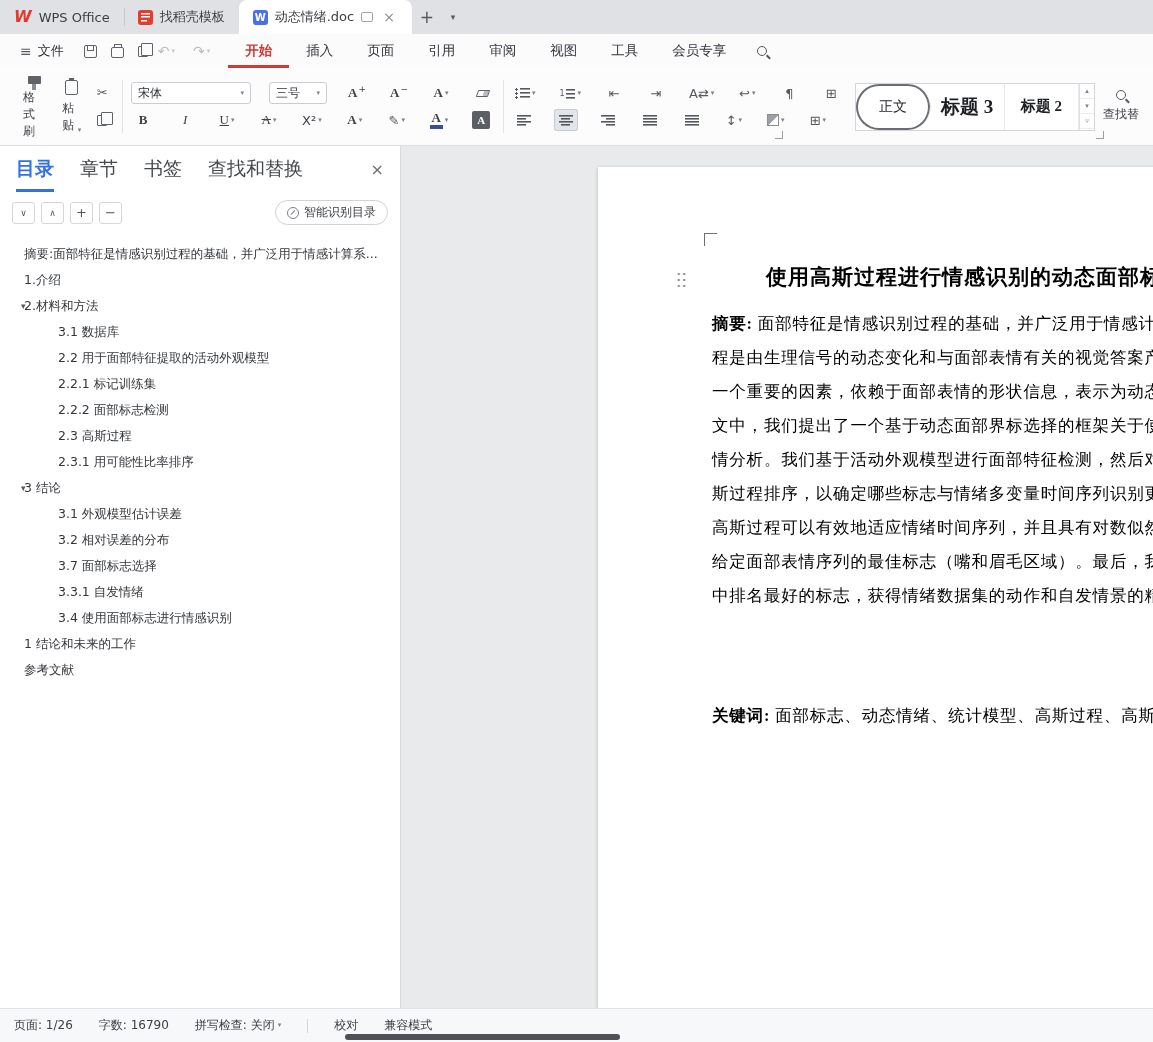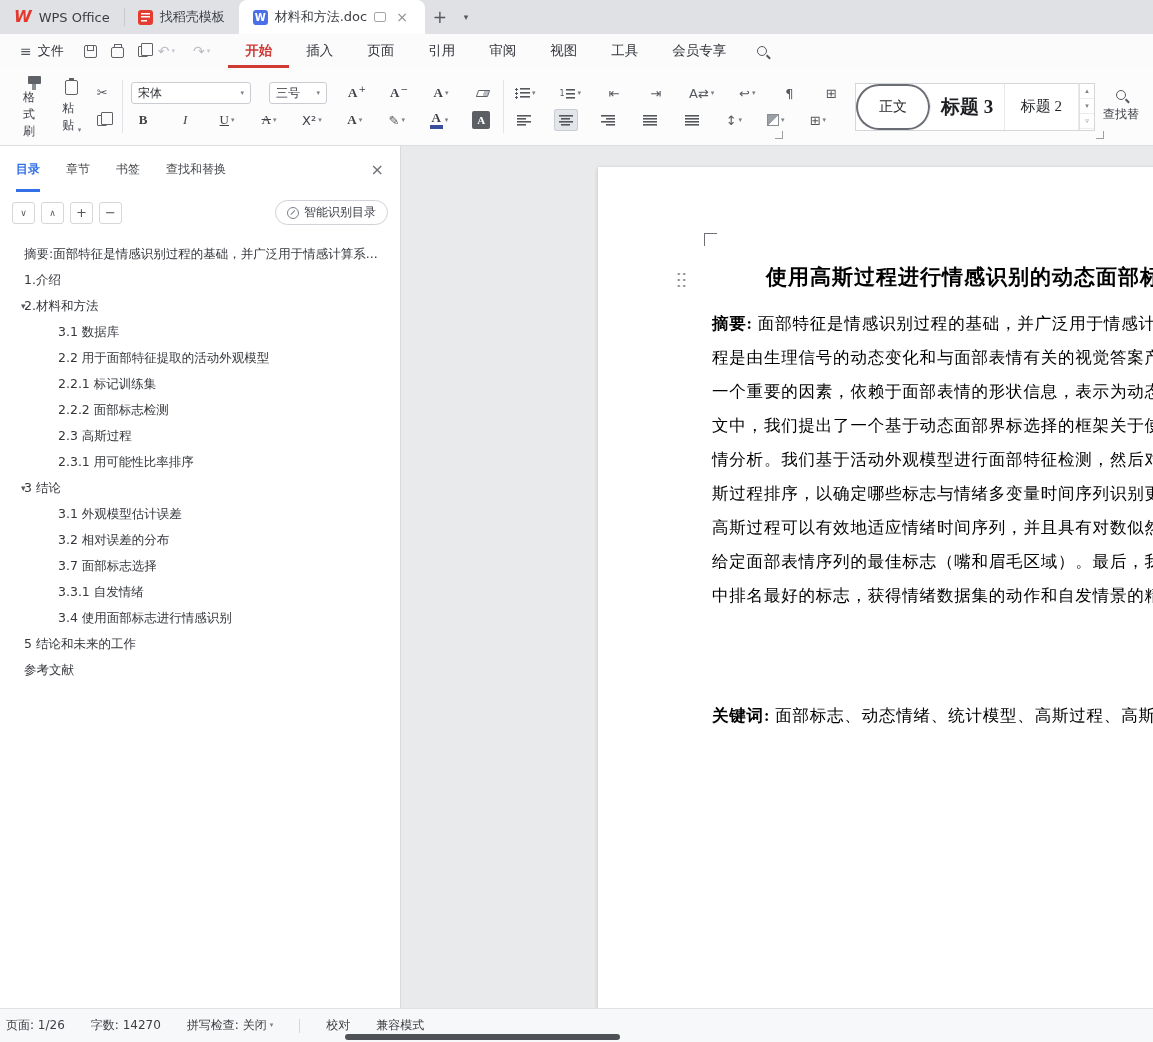--- a/index.html
+++ b/index.html
@@ -90,30 +90,30 @@
   .i-num .n { font-size:8px; color:#55585d; }
   .i-num .ln { width:9px; height:11px; background:linear-gradient(#55585d,#55585d) 0 1px/9px 1.6px no-repeat,linear-gradient(#55585d,#55585d) 0 5px/9px 1.6px no-repeat,linear-gradient(#55585d,#55585d) 0 9px/9px 1.6px no-repeat; }
   .i-shade { width:12px; height:12px; border:1px solid #8a8d92; background:linear-gradient(135deg,#9aa0a6 50%,#fff 50%); }
   .launcher { position:absolute; width:8px; height:8px; border-right:1.5px solid #9aa0a6; border-bottom:1.5px solid #9aa0a6; bottom:6px; }
 
   .style-gallery { width:296px; height:48px; border:1px solid #d4d6da; background:#fff; display:flex; align-self:center; margin-left:6px; }
   .style-cell { flex:1; display:flex; align-items:center; justify-content:center; gap:4px; border-right:1px solid #e8e9eb; font-family:"Liberation Serif","DejaVu Serif",serif; color:#1d1f23; }
   .style-cell.sel { box-shadow:inset 0 0 0 2px #6a6e74;border-radius:23px; }
   .st-body { font-size:14px; }
   .st-h1 { font-size:19px; font-weight:bold; }
-  .st-h2 { font-size:15px; font-weight:normal; }
+  .st-h2 { font-size:15px; font-weight:bold; }
   .gal-arrows { width:15px; display:flex; flex-direction:column; border-left:1px solid #e0e1e4; }
   .gal-arrows .ga { flex:1; display:flex; align-items:center; justify-content:center; font-size:7px; color:#7d8187; border-bottom:1px solid #eceded; }
   .find-btn { display:flex; flex-direction:column; align-items:center; justify-content:center; gap:6px; padding:0 8px; font-size:12px; color:#3b3e43; white-space:nowrap; }
 
   
   .main { flex:1; display:flex; min-height:0; }
   .sidebar { width:401px; background:#fff; border-right:1px solid #d8dade; display:flex; flex-direction:column; flex:none; }
   .side-tabs { height:46px; display:flex; align-items:stretch; padding:0 16px; gap:26px; flex:none; }
-  .side-tab { display:flex; align-items:center; font-size:12px; color:#45484d; border-bottom:3px solid transparent; padding-top:3px; }
+  .side-tab { display:flex; align-items:center; font-size:19px; color:#45484d; border-bottom:3px solid transparent; padding-top:3px; }
   .side-tab.active { color:#3370e7; border-bottom-color:#3370e7; font-weight:bold; }
   .side-close { margin-left:auto; display:flex; align-items:center; font-size:16px; color:#6f7277; }
   .side-toolbar { display:flex; align-items:center; gap:6px; padding:8px 12px 10px 12px; flex:none; }
   .tb-sq { width:23px; height:22px; border:1px solid #d5d7da; border-radius:3px; display:flex; align-items:center; justify-content:center; font-size:9px; color:#55585d; background:#fff; }
   .tb-sq.pm { font-size:13px; }
   .smart-toc { margin-left:auto; display:flex; align-items:center; gap:5px; border:1px solid #cfd2d6; border-radius:13px; height:25px; padding:0 11px; font-size:12px; color:#3b3e43; background:#fff; }
   .i-circle { width:12px; height:12px; border:1.4px solid #7d8187; border-radius:50%; position:relative; }
   .i-circle::after { content:""; position:absolute; left:2px; top:4.5px; width:6px; height:1.4px; background:#7d8187; transform:rotate(-45deg); }
   .toc-list { flex:1; overflow:hidden; padding-top:6px; }
   .toc-item { height:26px; display:flex; align-items:center; font-size:12.5px; color:#33363b; white-space:nowrap; overflow:hidden; position:relative; }
@@ -127,42 +127,42 @@
   .corner-mark { position:absolute; left:106px; top:66px; width:13px; height:13px; border-left:1px solid #6f7277; border-top:1px solid #6f7277; }
   .drag-handle { position:absolute; left:78px; top:104px; width:11px; height:17px;
       background:radial-gradient(circle,#8a8d92 1.3px,transparent 1.5px); background-size:5.5px 6px; }
   .doc-title { position:absolute; left:168px; top:96px; font-family:"Liberation Serif","DejaVu Serif",serif; font-weight:bold; font-size:21px; color:#000; white-space:nowrap; letter-spacing:1px; }
   .abstract { position:absolute; left:114px; top:140px; width:700px; }
   .abs-line { height:34px; line-height:34px; font-family:"Liberation Serif","DejaVu Serif",serif; font-size:16.5px; color:#000; white-space:nowrap; letter-spacing:0.8px; }
   .b { font-weight:bold; }
   .keywords { position:absolute; left:114px; top:538px; font-family:"Liberation Serif","DejaVu Serif",serif; font-size:16.5px; color:#000; white-space:nowrap; letter-spacing:0.8px; }
 
   
-  .statusbar { height:34px; background:#f7f8f9; border-top:1px solid #e0e1e4; display:flex; align-items:center; padding:0 6px; gap:26px; font-size:12px; color:#3b3e43; flex:none; position:relative; }
+  .statusbar { height:34px; background:#f7f8f9; border-top:1px solid #e0e1e4; display:flex; align-items:center; padding:0 14px; gap:26px; font-size:12px; color:#3b3e43; flex:none; position:relative; }
   .status-item { display:flex; align-items:center; gap:3px; white-space:nowrap; }
   .svdiv { width:1px; height:14px; background:#d5d7da; }
   .hscroll { position:absolute; left:345px; bottom:2px; width:275px; height:6px; border-radius:3px; background:#4e5156; }
 </style>
 </head>
 <body>
 
 <div class="app">
 
   <div class="tabbar">
     <div class="tab">
       <span class="wps-logo">W</span>
       <span>WPS Office</span>
     </div>
     <div class="tab">
       <span class="sq-icon sq-red"></span>
       <span>找稻壳模板</span>
     </div>
     <div class="tab active">
       <span class="sq-icon sq-blue">W</span>
-      <span>材料和方法.doc</span>
+      <span>动态情绪.doc</span>
       <span class="tab-monitor"></span>
       <span class="tab-close">×</span>
     </div>
     <div class="tab-plus">+</div>
     <div class="tab-chev">▾</div>
   </div>
 
   <div class="menubar">
     <div class="file-btn">
       <span class="burger">≡</span>
@@ -444,21 +444,21 @@
         <div class="toc-item lvl1">
             <span>3.7 面部标志选择</span>
           </div>
         <div class="toc-item lvl1">
             <span>3.3.1 自发情绪</span>
           </div>
         <div class="toc-item lvl1">
             <span>3.4 使用面部标志进行情感识别</span>
           </div>
         <div class="toc-item lvl0">
-            <span>5 结论和未来的工作</span>
+            <span>1 结论和未来的工作</span>
           </div>
         <div class="toc-item lvl0">
             <span>参考文献</span>
           </div>
       </div>
     </div>
 
     <div class="docarea">
       <div class="page">
         <div class="corner-mark"></div>
@@ -478,21 +478,21 @@
         <div class="keywords">
           <span class="b">关键词:</span>
           <span>面部标志、动态情绪、统计模型、高斯过程、高斯过程</span>
         </div>
       </div>
     </div>
   </div>
 
   <div class="statusbar">
     <div class="status-item">页面: 1/26</div>
-    <div class="status-item">字数: 14270</div>
+    <div class="status-item">字数: 16790</div>
     <div class="status-item">
         <span>拼写检查: 关闭</span>
         <span class="caret">▾</span>
       </div>
     <div class="svdiv"></div>
     <div class="status-item">校对</div>
     <div class="status-item">兼容模式</div>
     <div class="hscroll"></div>
   </div>
 

